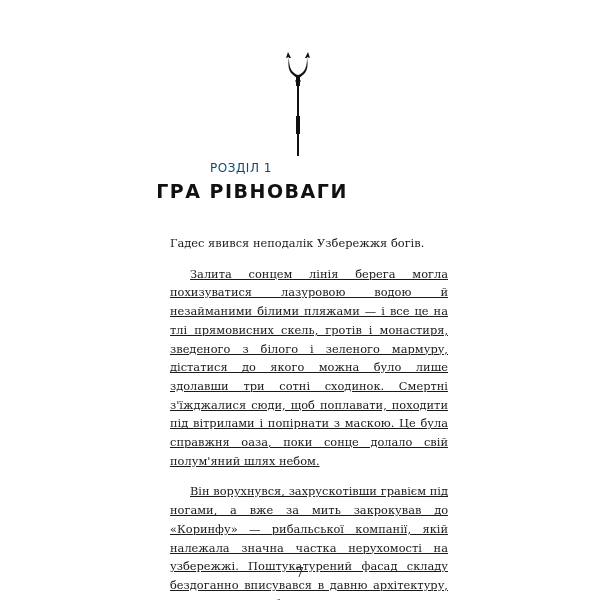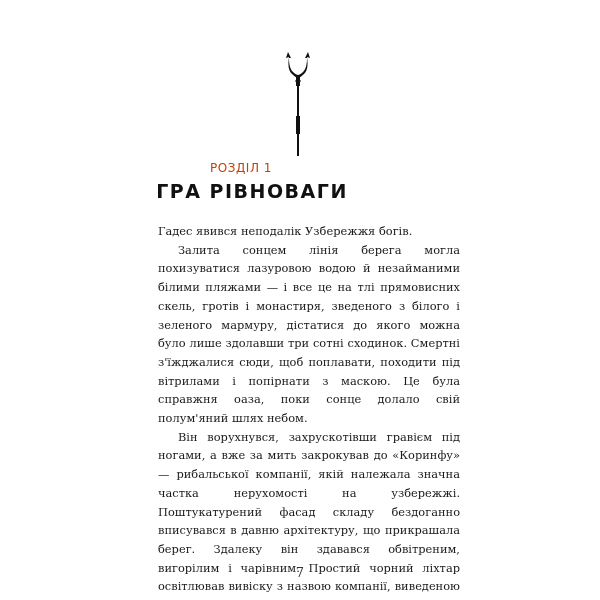--- a/index.html
+++ b/index.html
@@ -1,26 +1,26 @@
 <!DOCTYPE html>
 <html><head>
 <meta charset="utf-8">
 <style>
   html, body { margin:0; padding:0; background:#ffffff; }
   body { width:600px; height:600px; position:relative; overflow:hidden; }
   .page { position:absolute; left:0; top:0; width:600px; height:600px; background:#fff; }
   .trident { position:absolute; left:283px; top:48px; width:30px; height:110px; }
   .chapter-label { position:absolute; left:0; width:482px; top:161px; text-align:center;
-    font-family:"DejaVu Sans", sans-serif; font-size:12px; letter-spacing:0.5px; color:#c2410c; }
+    font-family:"DejaVu Sans", sans-serif; font-size:12px; letter-spacing:0.5px; color:#0c4a6e; }
   .chapter-title { position:absolute; left:0; width:504px; top:180px; text-align:center;
     font-family:"DejaVu Sans", sans-serif; font-weight:bold; font-size:19px; letter-spacing:1.5px; color:#111; }
   .body-text { position:absolute; left:158px; top:222px; width:302px;
     font-family:"DejaVu Serif", serif; font-size:11.4px; line-height:18.7px; color:#1a1a1a; }
-  .body-text p { margin:0; text-align:justify; text-align-last:left; }
-  .body-text p.indent { text-indent:20px; }
+  .body-text p { margin:12px; text-align:justify; text-align-last:left; }
+  .body-text p.indent { text-indent:20px;text-decoration:underline; }
   .body-text p.last-cut { text-align-last:justify; }
   .page-number { position:absolute; left:0; width:600px; top:565px; text-align:center;
     font-family:"DejaVu Serif", serif; font-size:13px; color:#333; }
 </style>
 </head>
 <body>
 
 <div class="page">
 
   <svg class="trident" viewBox="0 0 30 110" xmlns="http://www.w3.org/2000/svg">

